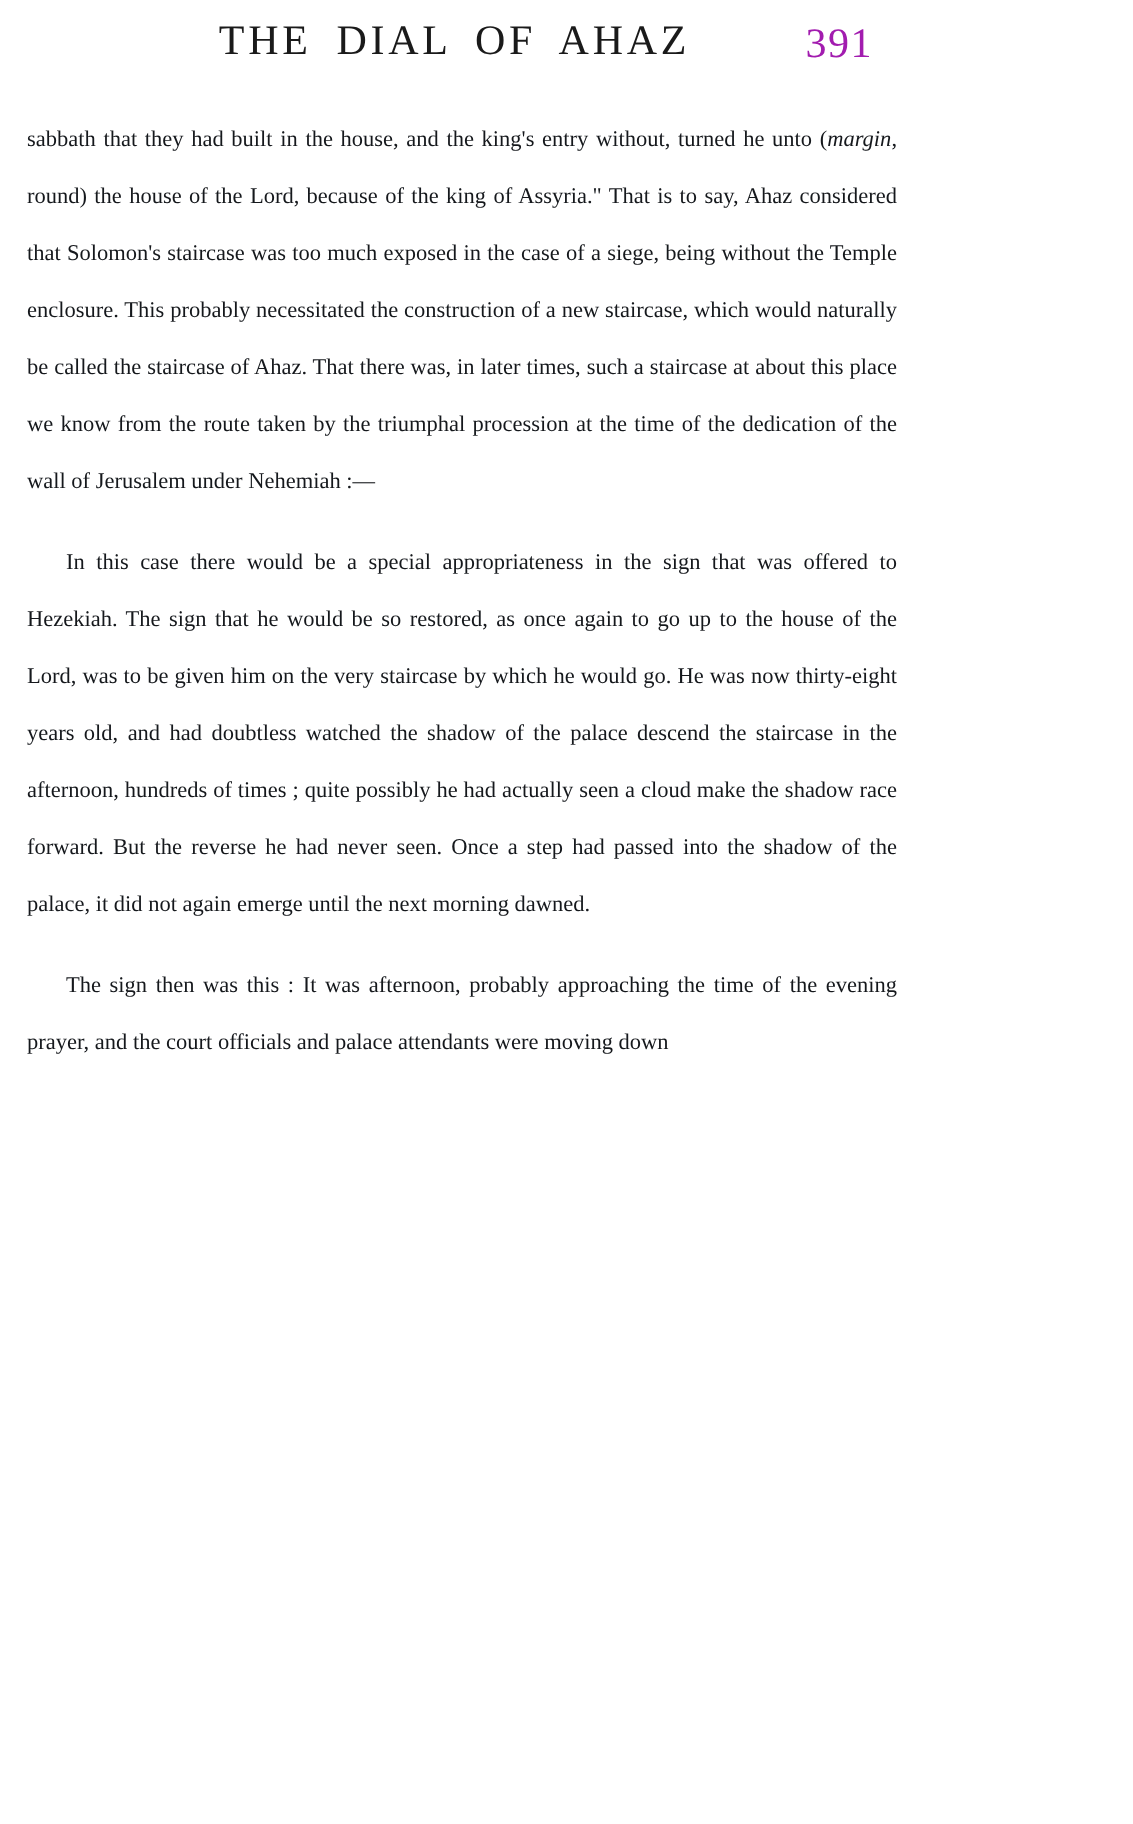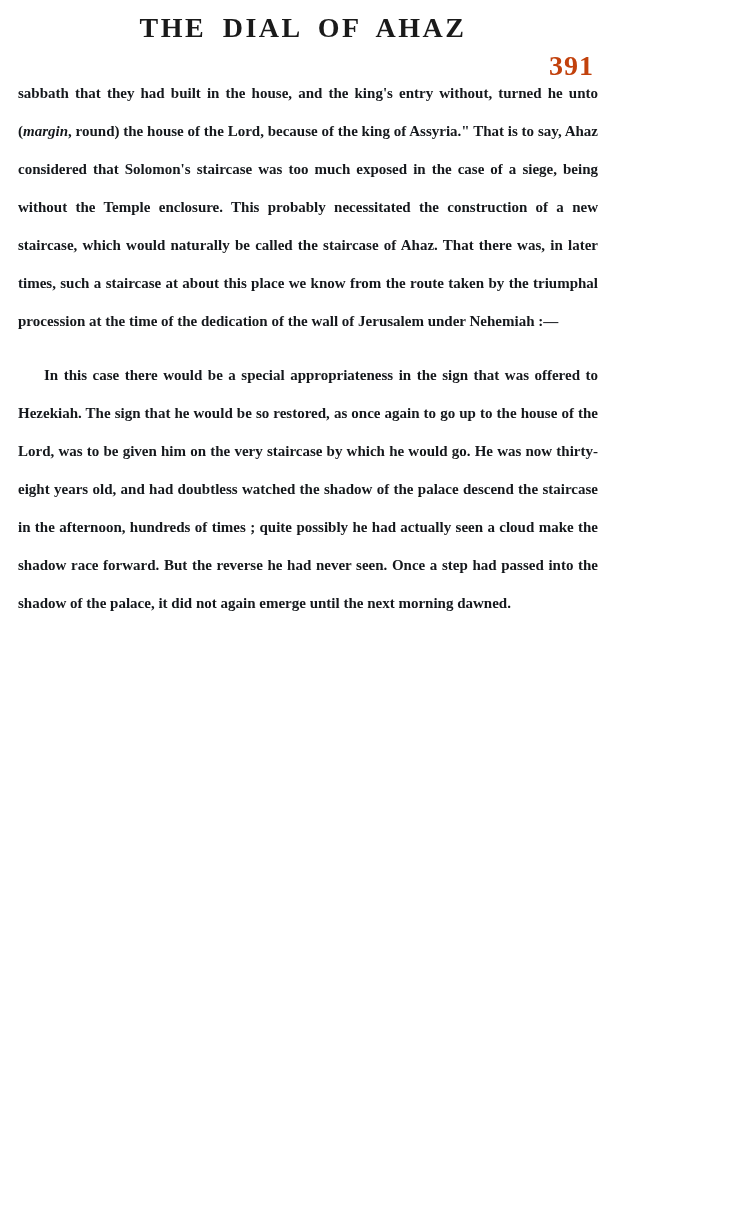--- a/index.html
+++ b/index.html
@@ -14,45 +14,43 @@
     color: #111111;
     position: relative;
     overflow: hidden;
   }
   .page {
     width: 638px;
     height: 1216px;
     box-sizing: border-box;
     padding: 12px 40px 0 18px;
     position: relative;
-    font-weight: bold;
   }
   .header {
     display: flex;
     align-items: baseline;
     justify-content: center;
     position: relative;
     height: 52px;
   }
   .running-head {
     font-size: 28px;
     letter-spacing: 2.5px;
     word-spacing: 7px;
     color: #1a1a1a;
     white-space: nowrap;
     margin-left: -10px;
   }
   .page-number {
     position: absolute;
-    right: 4px;
+    right: 16px;
     top: 2px;
     font-size: 28px;
-    color: #c2410c;
+    color: #a21caf;
     letter-spacing: 1px;
-    margin-top: 36px;
   }
   .body-text {
     margin-top: 10px;
   }
   p {
     margin: 0;
     font-size: 15px;
     line-height: 38px;
     text-align: justify;
     text-justify: inter-word;
@@ -97,16 +95,17 @@
     <div class="page-number">391</div>
   </div>
 
   <div class="body-text">
 
     <p class="first"><span>sabbath that they had built in the house, and the king's entry without, turned he unto (</span><em>margin</em><span>, round) the house of the Lord, because of the king of Assyria."  That is to say, Ahaz considered that Solomon's staircase was too much exposed in the case of a siege, being without the Temple enclosure.  This probably necessitated the construction of a new staircase, which would naturally be called the staircase of Ahaz.  That there was, in later times, such a staircase at about this place we know from the route taken by the triumphal procession at the time of the dedication of the wall of Jerusalem under Nehemiah :—</span></p>
 
 
     <p class="indent gap-before">In this case there would be a special appropriateness in the sign that was offered to Hezekiah.  The sign that he would be so restored, as once again to go up to the house of the Lord, was to be given him on the very staircase by which he would go.  He was now thirty-eight years old, and had doubtless watched the shadow of the palace descend the staircase in the afternoon, hundreds of times ; quite possibly he had actually seen a cloud make the shadow race forward.  But the reverse he had never seen. Once a step had passed into the shadow of the palace, it did not again emerge until the next morning dawned.</p>
 
+    <p class="indent last-para">The sign then was this : It was afternoon, probably approaching the time of the evening prayer, and the court officials and palace attendants were moving down</p>
 
   </div>
 
 </div>
 
 </body></html>

